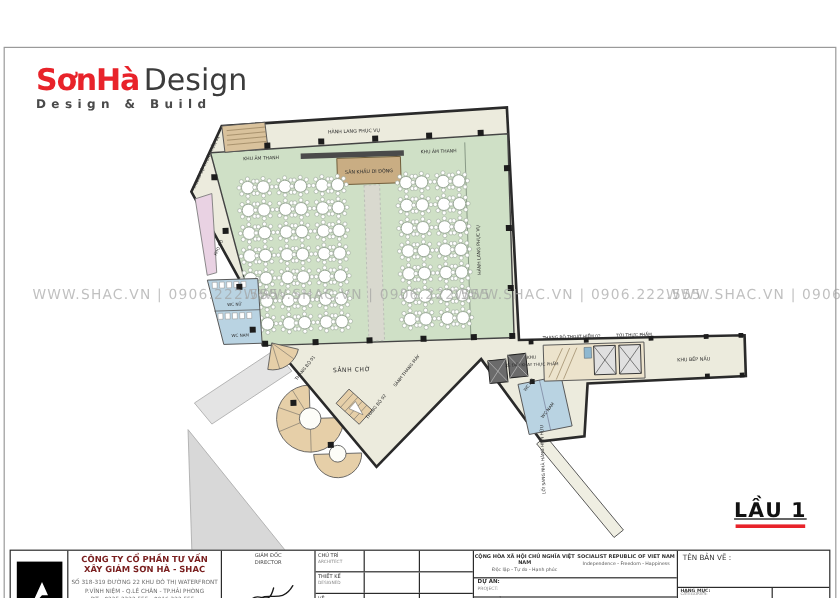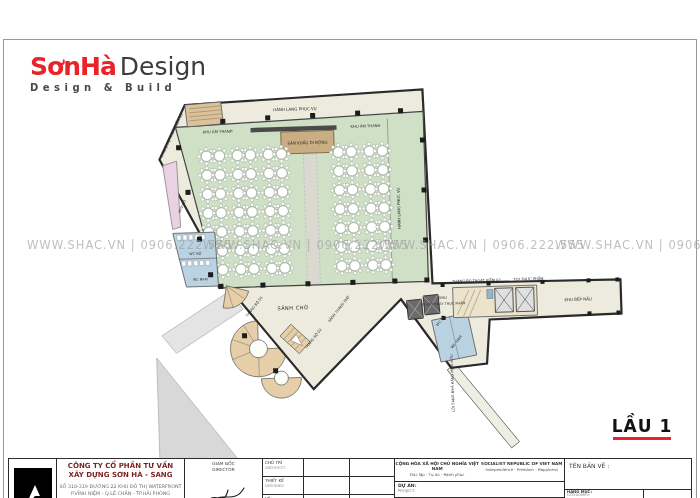--- a/index.html
+++ b/index.html
@@ -8,21 +8,21 @@
   .frame{position:absolute;inset:3px;border:1px solid #9a9a9a;pointer-events:none;}
   
   .logo{position:absolute;left:30px;top:16px;}
   .logo-row{display:flex;align-items:baseline;gap:4px;}
   .brand{color:#e8232a;font-weight:bold;font-size:25px;letter-spacing:-1px;}
   .group{color:#3c3c3c;font-size:25px;letter-spacing:0;}
   .tagline{margin-top:1px;color:#4a4a4a;font-size:10px;font-weight:bold;letter-spacing:4.5px;}
   
   .wm{position:absolute;top:202px;font-size:11.5px;color:#9f9f9f;opacity:.65;letter-spacing:1px;z-index:5;white-space:nowrap;}
   
-  .floor-label{position:absolute;left:607px;top:380px;width:70px;text-align:center;z-index:6;}
+  .floor-label{position:absolute;left:607px;top:380px;width:70px;text-align:center;z-index:6;text-decoration:underline;}
   .floor-label span{font-size:17px;font-weight:bold;color:#111;letter-spacing:1px;}
   .redline{margin:1px auto 0;width:58px;height:3px;background:#e8232a;}
   
   #plan{position:absolute;left:130px;top:42px;z-index:2;}
   #plan text{fill:#2d2d2d;font-family:"DejaVu Sans","Liberation Sans",sans-serif;}
   .t34{font-size:3.4px}.t36{font-size:3.6px}.t38{font-size:3.8px}
   .t40{font-size:4px}.t50{font-size:5px;letter-spacing:.5px}
   .tbl-top{fill:#ffffff;stroke:#8e9e8c;stroke-width:.7;}
   .chair{fill:#ffffff;stroke:#9aa898;stroke-width:.5;}
   
@@ -327,21 +327,21 @@
         <svg width="30" height="34" viewBox="0 0 30 34">
           <path d="M7,28 L17,6 L22,17 L17,17 Z" fill="#fff"></path>
           <path d="M14,28 L22,20 L25,28 Z" fill="#fff"></path>
           <circle cx="26" cy="27" r="2" fill="#fff"></circle>
         </svg>
         <div class="logo-band">SƠN HÀ</div>
       </div>
     </div>
     <div class="cell c-company">
       <div class="co-name">CÔNG TY CỔ PHẦN TƯ VẤN</div>
-      <div class="co-name">XÂY DỰNG SƠN HÀ - SANG</div>
+      <div class="co-name">XÂY GIÁM SƠN HÀ - SHAC</div>
       <div class="co-addr">
         <div>SỐ 318-319 ĐƯỜNG 22 KHU ĐÔ THỊ WATERFRONT</div>
         <div>P.VĨNH NIỆM - Q.LÊ CHÂN - TP.HẢI PHÒNG</div>
         <div>ĐT : 0225.2222.555 - 0916.222.555 - 0906.222.555</div>
         <div>WEB : WWW.SHAC.VN - EMAIL : SONHA@SHAC.VN</div>
       </div>
     </div>
     <div class="cell c-dir">
       <div class="dir-h">
         <div>GIÁM ĐỐC</div>

